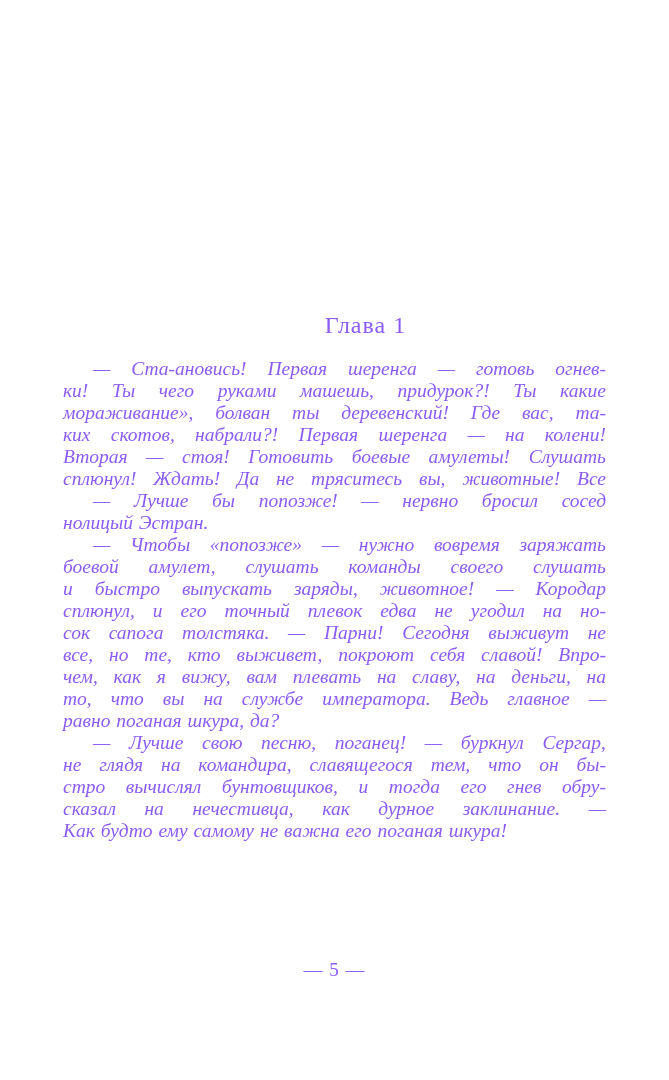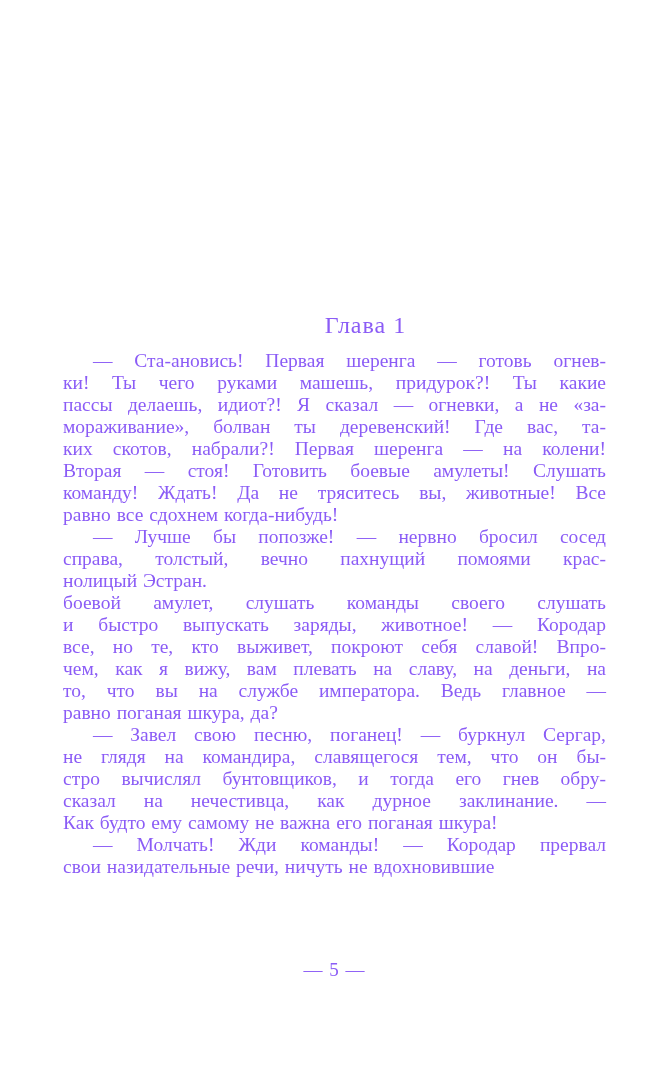--- a/index.html
+++ b/index.html
@@ -21,22 +21,23 @@
     padding-top: 312px;
     font-size: 24px;
     line-height: 26px;
     font-weight: normal;
     text-align: center;
     letter-spacing: 1px;
   }
   .text-block {
     position: absolute;
     left: 63px;
-    top: 350px;
+    top: 358px;
     width: 543px;
+    font-style: italic;
   }
   .para {
     margin: 0;
     padding: 0;
   }
   .line {
     font-size: 19.5px;
     line-height: 22px;
     text-align: justify;
     text-align-last: justify;
@@ -62,47 +63,43 @@
 </head>
 <body style="background: rgb(255, 255, 255);">
 
 <div class="page" style="color: #8b5cf6; padding-left: 31px;">
   <h1 class="chapter-title">Глава 1</h1>
 
   <div class="text-block">
       <div class="para">
         <div class="line first">— Ста-ановись! Первая шеренга — готовь огнев-</div>
         <div class="line">ки! Ты чего руками машешь, придурок?! Ты какие</div>
-        <div class="line">пассы делаешь, идиот?! Я сказал — огневки, а не «за-</div>
         <div class="line">мораживание», болван ты деревенский! Где вас, та-</div>
         <div class="line">ких скотов, набрали?! Первая шеренга — на колени!</div>
         <div class="line">Вторая — стоя! Готовить боевые амулеты! Слушать</div>
-        <div class="line">команду! Ждать! Да не тряситесь вы, животные! Все</div>
-        <div class="line last">равно все сдохнем когда-нибудь!</div>
+        <div class="line">сплюнул! Ждать! Да не тряситесь вы, животные! Все</div>
       </div>
       <div class="para">
         <div class="line first">— Лучше бы попозже! — нервно бросил сосед</div>
-        <div class="line">справа, толстый, вечно пахнущий помоями крас-</div>
         <div class="line last">нолицый Эстран.</div>
       </div>
       <div class="para">
+        <div class="line first">— Чтобы «попозже» — нужно вовремя заряжать</div>
         <div class="line">боевой амулет, слушать команды своего слушать</div>
         <div class="line">и быстро выпускать заряды, животное! — Кородар</div>
+        <div class="line">сплюнул, и его точный плевок едва не угодил на но-</div>
+        <div class="line">сок сапога толстяка. — Парни! Сегодня выживут не</div>
         <div class="line">все, но те, кто выживет, покроют себя славой! Впро-</div>
         <div class="line">чем, как я вижу, вам плевать на славу, на деньги, на</div>
         <div class="line">то, что вы на службе императора. Ведь главное —</div>
         <div class="line last">равно поганая шкура, да?</div>
       </div>
       <div class="para">
-        <div class="line first">— Завел свою песню, поганец! — буркнул Сергар,</div>
+        <div class="line first">— Лучше свою песню, поганец! — буркнул Сергар,</div>
         <div class="line">не глядя на командира, славящегося тем, что он бы-</div>
         <div class="line">стро вычислял бунтовщиков, и тогда его гнев обру-</div>
         <div class="line">сказал на нечестивца, как дурное заклинание. —</div>
         <div class="line last">Как будто ему самому не важна его поганая шкура!</div>
-      </div>
-      <div class="para">
-        <div class="line first">— Молчать! Жди команды! — Кородар прервал</div>
-        <div class="line last">свои назидательные речи, ничуть не вдохновившие</div>
       </div>
     </div>
 
   <div class="page-number">— 5 —</div>
 </div>
 
 </body></html>

